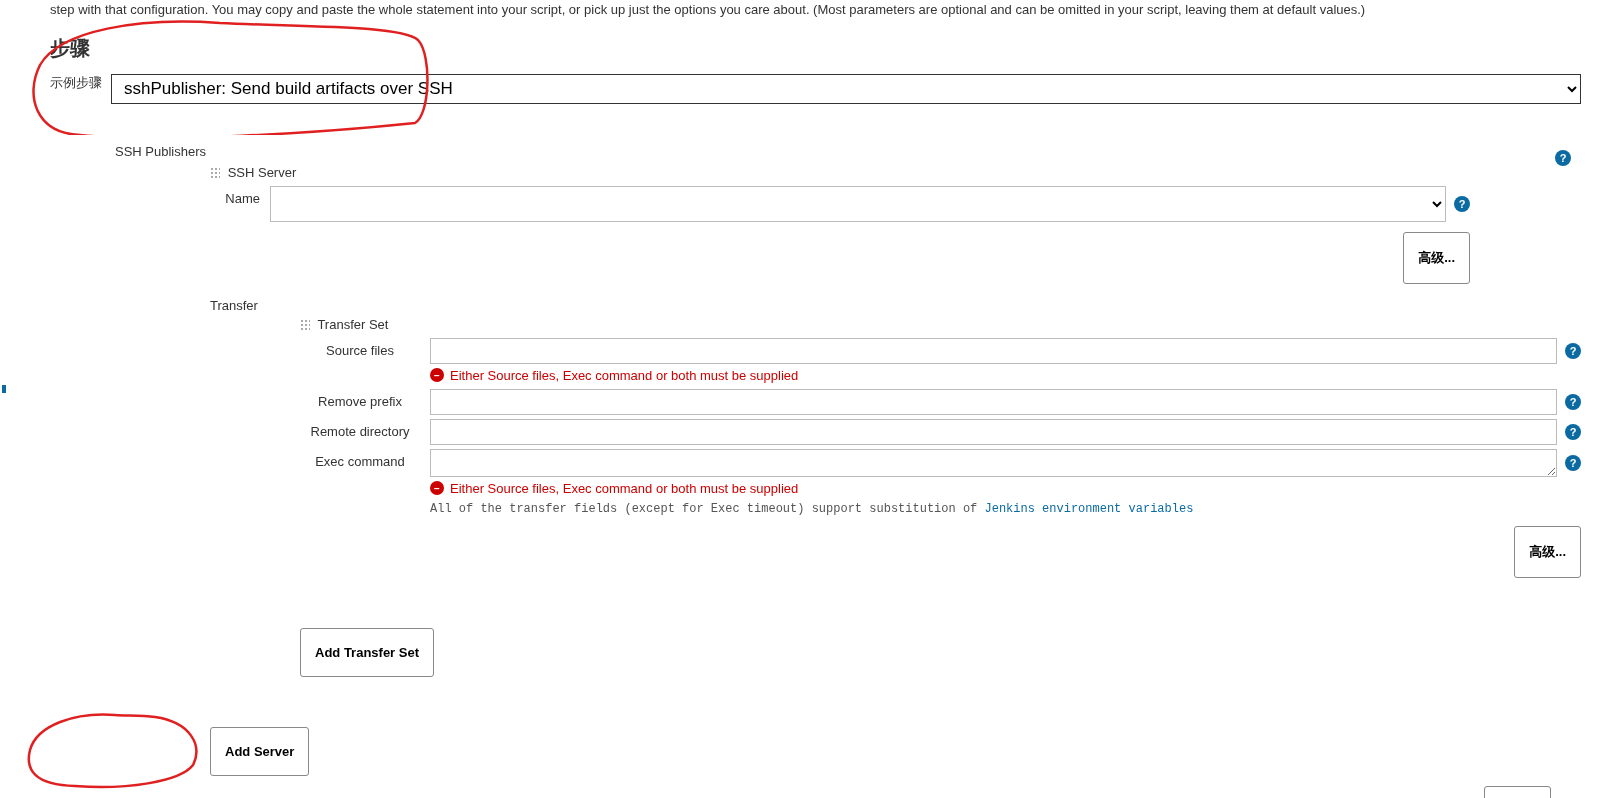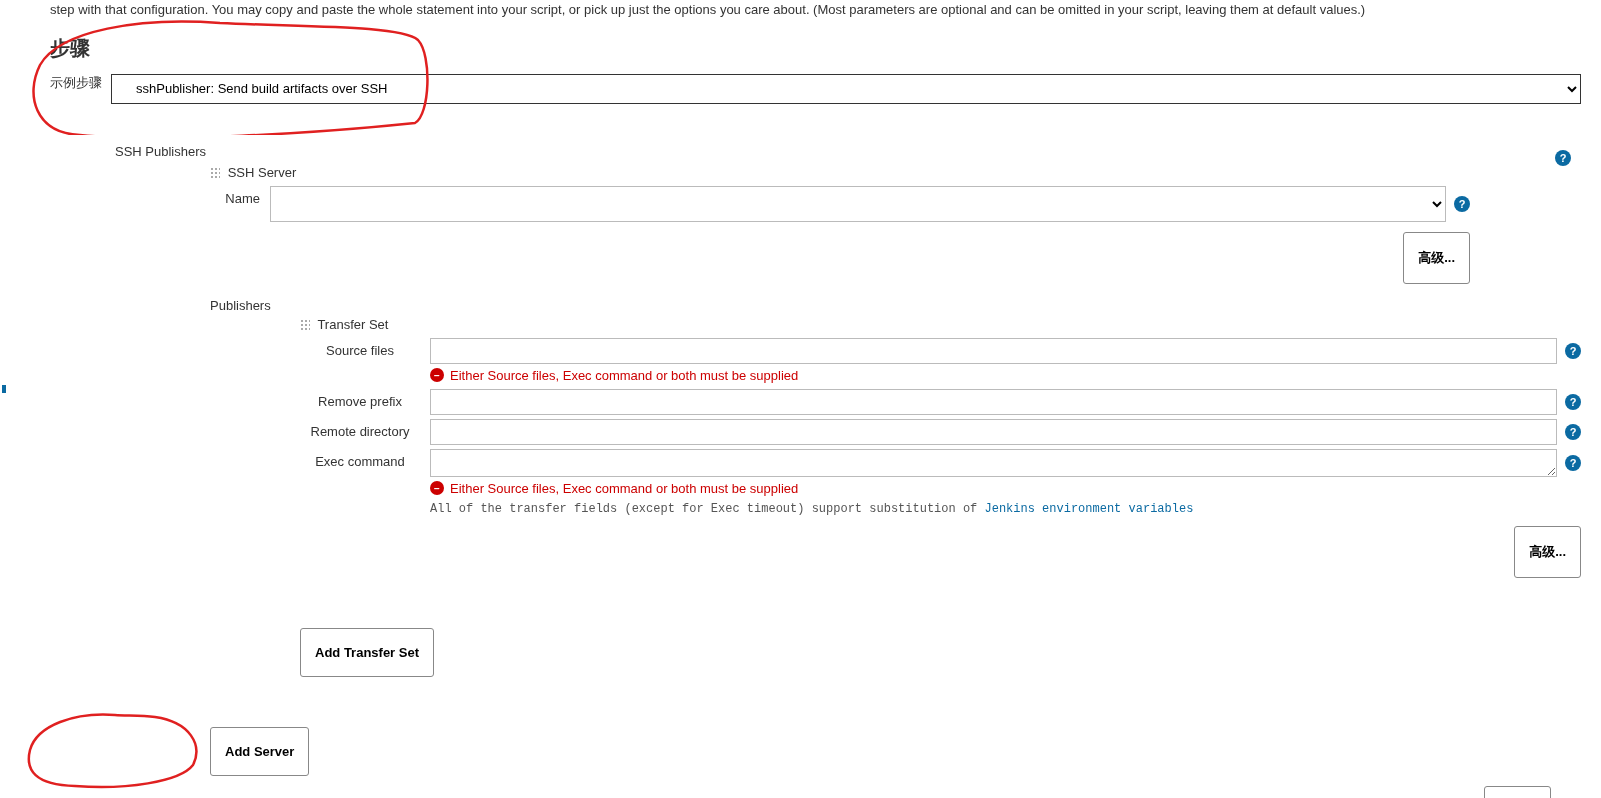--- a/index.html
+++ b/index.html
@@ -29,22 +29,22 @@
       margin-bottom: 18px;
     }
     .step-label {
       font-size: 13px;
       white-space: nowrap;
     }
     .step-select {
       flex: 1;
       height: 30px;
       border: 1px solid #333;
-      font-size: 13px;
-      padding: 0 20px;
+      font-size: 17px;
+      padding: 0 8px;
       background: #fff;
     }
     .ssh-publishers {
       margin-left: 65px;
       margin-top: 40px;
     }
     .group-label {
       font-size: 13px;
       margin-bottom: 6px;
     }
@@ -256,21 +256,21 @@
         </select>
         <span class="help-icon">?</span>
       </div>
     </div>
 
     <div class="advanced-row" style="margin-right: 0; max-width:1200px; margin-left:60px;">
       <button class="btn-outline">高级...</button>
     </div>
 
     <div class="transfers-block">
-      <span class="transfers-label">Publishers</span>
+      <span class="transfers-label">Transfer</span>
 
       <div class="transfer-set-block">
         <div class="subgroup-label">
           <span class="drag-handle"></span>
           <span>Transfer Set</span>
         </div>
 
         <div class="field-row">
           <div class="field-label-wide">Source files</div>
           <div class="field-input-wrap">

